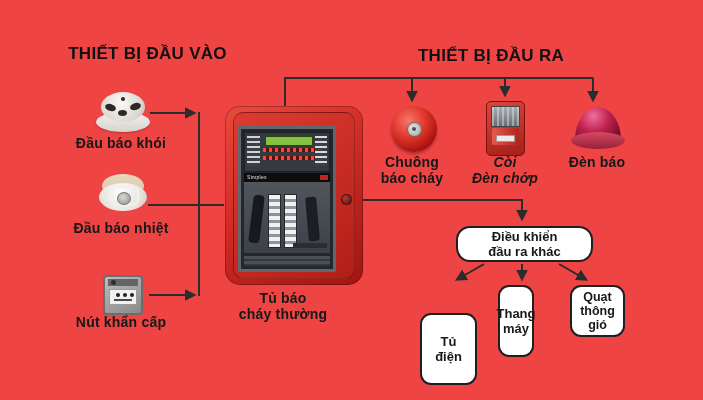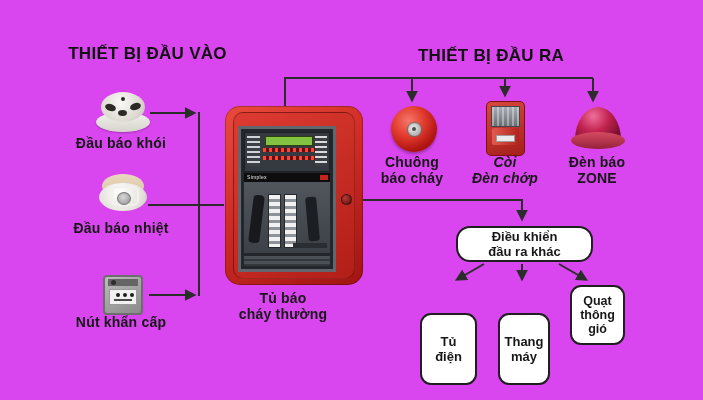--- a/index.html
+++ b/index.html
@@ -1,17 +1,17 @@
 <!DOCTYPE html>
 <html><head>
 <meta charset="utf-8">
 <style>
   html,body{margin:0;padding:0;}
   body{font-family:"Liberation Sans","DejaVu Sans",sans-serif;background:#ffffff;}
-  .canvas{position:relative;width:703px;height:400px;background:#d946ef;overflow:hidden;}
+  .canvas{position:relative;width:703px;height:400px;background:#ef4444;overflow:hidden;}
   .lbl{position:absolute;text-align:center;font-weight:800;color:#171717;font-size:14px;line-height:15.5px;letter-spacing:.2px;}
   .title{position:absolute;text-align:center;font-weight:800;color:#111;font-size:17px;letter-spacing:.3px;}
   .lbl span{display:block;}
   svg.wires{position:absolute;left:0;top:0;pointer-events:none;}
 
   
   .smoke{position:absolute;left:94px;top:92px;width:58px;height:40px;}
   .smoke .base{position:absolute;bottom:0;left:2px;width:54px;height:20px;border-radius:50%;
     background:linear-gradient(180deg,#f3f1ec,#d6d3cc);box-shadow:0 1px 2px rgba(0,0,0,.25);}
   .smoke .dome{position:absolute;top:0;left:7px;width:44px;height:30px;border-radius:50%;
@@ -206,35 +206,34 @@
     <span>Còi</span>
     <span>Đèn chớp</span>
   </div>
 
   <div class="zone">
     <div class="dome"></div>
     <div class="base"></div>
   </div>
   <div class="lbl" style="left:537px;top:155px;width:120px;">
     <span>Đèn báo</span>
-    <span>ZONE</span>
   </div>
 
   <div class="fbox" style="left:456px;top:226px;width:137px;height:36px;border-radius:14px;">
     <span>Điều khiển</span>
     <span>đầu ra khác</span>
   </div>
 
   <div class="fbox" style="left:420px;top:285px;width:57px;height:72px;margin-top:28px;">
     <span>Tủ</span>
     <span>điện</span>
   </div>
-  <div class="fbox" style="left:498px;top:285px;width:52px;height:72px;margin-top:28px;">
+  <div class="fbox" style="left:498px;top:285px;width:36px;height:72px;">
     <span>Thang</span>
     <span>máy</span>
   </div>
-  <div class="fbox" style="left:570px;top:285px;width:55px;height:60px;font-size:12.5px;line-height:14px;">
+  <div class="fbox" style="left:570px;top:285px;width:55px;height:52px;font-size:12.5px;line-height:14px;">
     <span>Quạt</span>
     <span>thông</span>
     <span>gió</span>
   </div>
 
 </div>
 
 </body></html>

